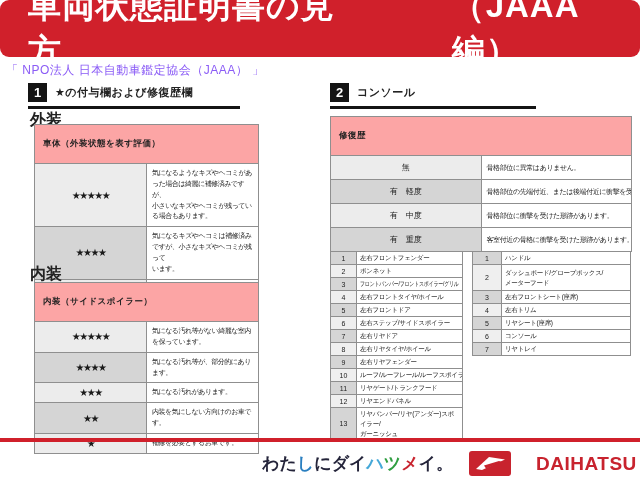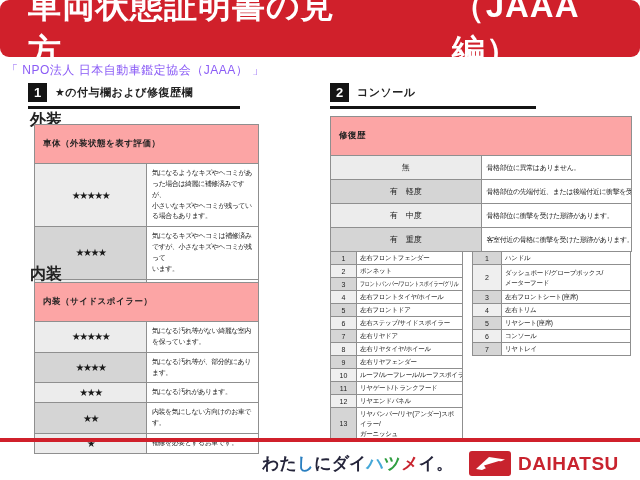--- a/index.html
+++ b/index.html
@@ -69,21 +69,21 @@
   .cond tr.tall td.name { white-space:pre-line; height:26px; line-height:1.5; padding:1px 3px; }
   .cond tr.tall td.num  { height:26px; }
   .cond tr:nth-child(odd)  td.num { background:#d5d5d5; }
   .cond tr:nth-child(even) td.num { background:#efefef; }
   .squeeze { display:inline-block; transform:scaleX(0.76); transform-origin:0 50%; }
 
   
   .footer-line { position:absolute; top:438px; left:0; width:640px; height:4px; background:#d0202b; }
   .footer { position:absolute; top:451px; left:250px; display:flex; align-items:center; gap:16px;margin-left:12px; }
   .tagline { font-size:17px; font-weight:bold; letter-spacing:0px; white-space:nowrap; }
-  .brand { display:flex; align-items:center; gap:7px; }
+  .brand { display:flex; align-items:center; gap:25px; }
   .brand-name { font-size:19px; font-weight:bold; color:#c8232e; letter-spacing:0.5px; }
 </style>
 </head>
 <body>
 
 <div class="page">
 
   <div class="titlebar" style="background: rgb(208, 32, 43); border-radius: 9px;">
     <span class="main-title">車両状態証明書の見方</span>
     <span class="edition">（JAAA編）</span>

